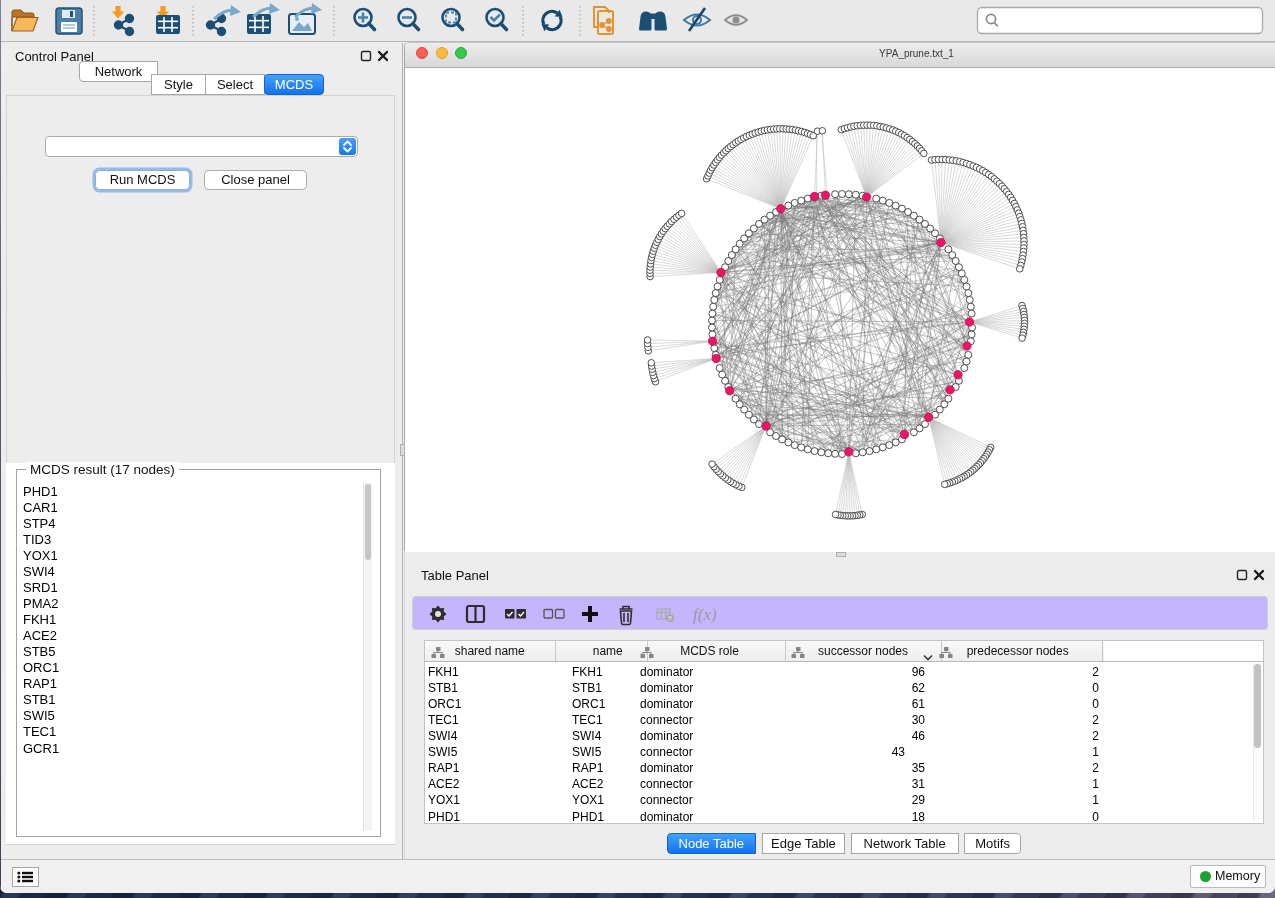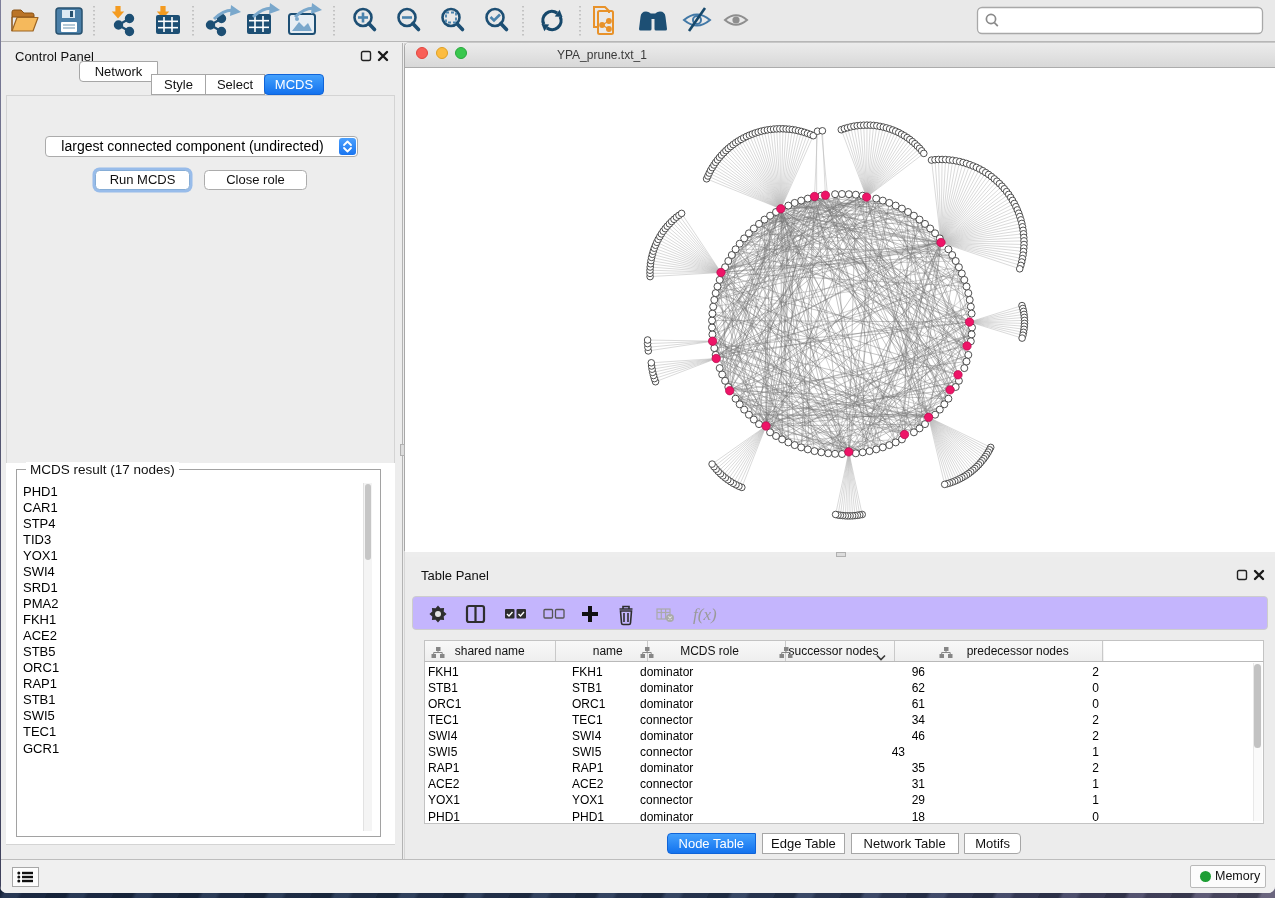--- a/index.html
+++ b/index.html
@@ -12,21 +12,21 @@
  background:repeating-linear-gradient(115deg,rgba(10,20,35,0.45) 0 18px,rgba(90,110,140,0.18) 22px 34px,rgba(20,30,50,0.35) 38px 60px)}
 #app{position:absolute;left:0;top:0;width:1275px;height:893px;background:#ededed;border-radius:0 0 7px 7px;overflow:hidden}
 #leftstrip{position:absolute;left:0;top:0;width:1px;height:893px;background:linear-gradient(#7e7f9b,#585a75 40%,#3f415c)}
 #toolbar{position:absolute;left:1px;top:0;width:1274px;height:42px;background:#e9e9e9;border-bottom:1px solid #b7b7b7}
 #ctrl{position:absolute;left:1px;top:43px;width:402px;height:816px;background:#ededed;border-right:1px solid #b3b3b3}
 #vsplit{position:absolute;left:404px;top:43px;width:1px;height:816px;background:#d6d6d6}
 #netwin{position:absolute;left:404px;top:42px;width:871px;height:509px;background:#fff;border-radius:5px 0 0 0;
  border-left:1px solid #a8a8a8;border-top:1px solid #c8c8c8}
 #nettitle{position:absolute;left:0;top:0;width:871px;height:25px;border-radius:5px 0 0 0;
  background:linear-gradient(#ececec,#d8d8d8);border-bottom:1px solid #acacac}
-#nettitle .t{position:absolute;left:152px;right:0;top:4.5px;font-size:12px;color:#3a3a3a}
+#nettitle .t{position:absolute;left:152px;right:0;top:4.5px;text-align:center;font-size:10px;color:#3a3a3a}
 .tl{position:absolute;top:3.5px;width:12px;height:12px;border-radius:50%}
 #netcanvas{position:absolute;left:0;top:26px;width:870px;height:483px;background:#fff;overflow:hidden}
 #tablepanel{position:absolute;left:405px;top:557px;width:870px;height:302px;background:#ececec}
 #statusbar{position:absolute;left:1px;top:859px;width:1274px;height:34px;background:#f0f0f0;border-top:1px solid #bdbdbd}
 .ptitle{font-size:13px;color:#111}
 .tabseg{position:absolute;height:21px;background:#fff;border:1px solid #a6a6a6;color:#111;
  font-size:13px;text-align:center;line-height:19px}
 .tabsel{background:linear-gradient(#44a1fd,#1372ee);border-color:#1064d8;color:#fff}
 .btn{position:absolute;height:20px;background:#fff;border:1px solid #acacac;border-radius:4.5px;
  font-size:13px;color:#111;text-align:center;line-height:18px}
@@ -186,28 +186,27 @@
         <svg class="abs" style="left:376px;top:7px" width="12" height="12" viewBox="0 0 12 12">
           <path d="M2,2 L10,10 M10,2 L2,10" stroke="#1a1a1a" stroke-width="2.4" stroke-linecap="round"></path>
         </svg>
         <div class="tabseg" style="left:78px;top:18px;width:79px;border-radius:4px 0 0 4px">Network</div>
         <div class="tabseg" style="left:150px;top:30.5px;width:55px;border-radius:0">Style</div>
         <div class="tabseg" style="left:204px;top:30.5px;width:60px;border-radius:0">Select</div>
         <div class="tabseg tabsel" style="left:263px;top:30.5px;width:60px;border-radius:4px">MCDS</div>
         <div class="abs" style="left:5px;top:52px;width:389px;height:750px;background:#ededed;border:1px solid #d4d4d4"></div>
         <div class="abs" style="left:5px;top:420px;width:389px;height:381px;background:#fff"></div>
         <div class="abs" style="left:44px;top:93px;width:313px;height:21px;background:#fff;border:1px solid #ababab;border-radius:4px"></div>
-        <div class="abs" style="left:44px;top:93px;width:295px;height:21px;font-size:14px;text-align:center;line-height:20px;color:#000">largest connected component (undirected)</div>
         <div class="abs" style="left:338px;top:95px;width:17px;height:17px;border-radius:3px;background:linear-gradient(#4ba0fd,#1a75f0)"></div>
         <svg class="abs" style="left:338px;top:95px" width="17" height="17" viewBox="0 0 17 17">
           <path d="M5,7 L8.5,3.5 L12,7" stroke="#fff" stroke-width="1.8" fill="none" stroke-linecap="round" stroke-linejoin="round"></path>
           <path d="M5,10 L8.5,13.5 L12,10" stroke="#fff" stroke-width="1.8" fill="none" stroke-linecap="round" stroke-linejoin="round"></path>
         </svg>
         <div class="btn" style="left:94px;top:126.5px;width:95px;box-shadow:0 0 0 2.5px rgba(130,175,232,0.8);border-color:#86add6">Run MCDS</div>
-        <div class="btn" style="left:203px;top:126.5px;width:103px">Close role</div>
+        <div class="btn" style="left:203px;top:126.5px;width:103px">Close panel</div>
         <div id="mcdsfield">
           <div id="mcdslabel">MCDS result (17 nodes)</div>
           <div class="mitem" style="top:13.5px">PHD1</div>
           <div class="mitem" style="top:29.6px">CAR1</div>
           <div class="mitem" style="top:45.6px">STP4</div>
           <div class="mitem" style="top:61.7px">TID3</div>
           <div class="mitem" style="top:77.7px">YOX1</div>
           <div class="mitem" style="top:93.8px">SWI4</div>
           <div class="mitem" style="top:109.9px">SRD1</div>
           <div class="mitem" style="top:125.9px">PMA2</div>
@@ -1227,21 +1226,21 @@
               </svg></span>shared name</div>
           <div class="hcell" style="left:144px;width:78.5px"><span style="position:absolute;left:6px;top:4px"></span>name</div>
           <div class="hcell" style="left:209px;width:152px"><span style="position:absolute;left:6px;top:4px"><svg width="14" height="13" viewBox="0 0 14 13">
                 <g fill="#868686">
                   <rect x="5" y="1" width="4.5" height="4"></rect>
                   <rect x="0.5" y="8" width="4.5" height="4"></rect>
                   <rect x="9" y="8" width="4.5" height="4"></rect>
                 </g>
                 <path d="M7,5 L7,6.5 M2.7,8 L2.7,6.5 L11.2,6.5 L11.2,8" stroke="#868686" stroke-width="1" fill="none"></path>
               </svg></span>MCDS role</div>
-          <div class="hcell" style="left:348px;width:122px"><span style="position:absolute;left:6px;top:4px"><svg width="14" height="13" viewBox="0 0 14 13">
+          <div class="hcell" style="left:360px;width:157px"><span style="position:absolute;left:6px;top:4px"><svg width="14" height="13" viewBox="0 0 14 13">
                 <g fill="#868686">
                   <rect x="5" y="1" width="4.5" height="4"></rect>
                   <rect x="0.5" y="8" width="4.5" height="4"></rect>
                   <rect x="9" y="8" width="4.5" height="4"></rect>
                 </g>
                 <path d="M7,5 L7,6.5 M2.7,8 L2.7,6.5 L11.2,6.5 L11.2,8" stroke="#868686" stroke-width="1" fill="none"></path>
               </svg></span>successor nodes<span style="position:absolute;right:8px;top:6px;width:10px;height:7px"><svg width="10" height="7" viewBox="0 0 10 7">
                 <path d="M1,1.5 L5,5.5 L9,1.5" stroke="#3a3a3a" stroke-width="1.6" fill="none"></path>
               </svg></span></div>
           <div class="hcell" style="left:508.4px;width:169.6px"><span style="position:absolute;left:6px;top:4px"><svg width="14" height="13" viewBox="0 0 14 13">
@@ -1272,21 +1271,21 @@
             <span class="tc" style="left:3px">ORC1</span>
             <span class="tc" style="left:147px">ORC1</span>
             <span class="tc" style="left:215px">dominator</span>
             <span class="tc num" style="left:400px;width:100px">61</span>
             <span class="tc num" style="left:574px;width:100px">0</span>
           </div>
           <div class="trow" style="top:50.2px">
             <span class="tc" style="left:3px">TEC1</span>
             <span class="tc" style="left:147px">TEC1</span>
             <span class="tc" style="left:215px">connector</span>
-            <span class="tc num" style="left:400px;width:100px">34</span>
+            <span class="tc num" style="left:400px;width:100px">30</span>
             <span class="tc num" style="left:574px;width:100px">2</span>
           </div>
           <div class="trow" style="top:66.2px">
             <span class="tc" style="left:3px">SWI4</span>
             <span class="tc" style="left:147px">SWI4</span>
             <span class="tc" style="left:215px">dominator</span>
             <span class="tc num" style="left:400px;width:100px">46</span>
             <span class="tc num" style="left:574px;width:100px">2</span>
           </div>
           <div class="trow" style="top:82.2px">

